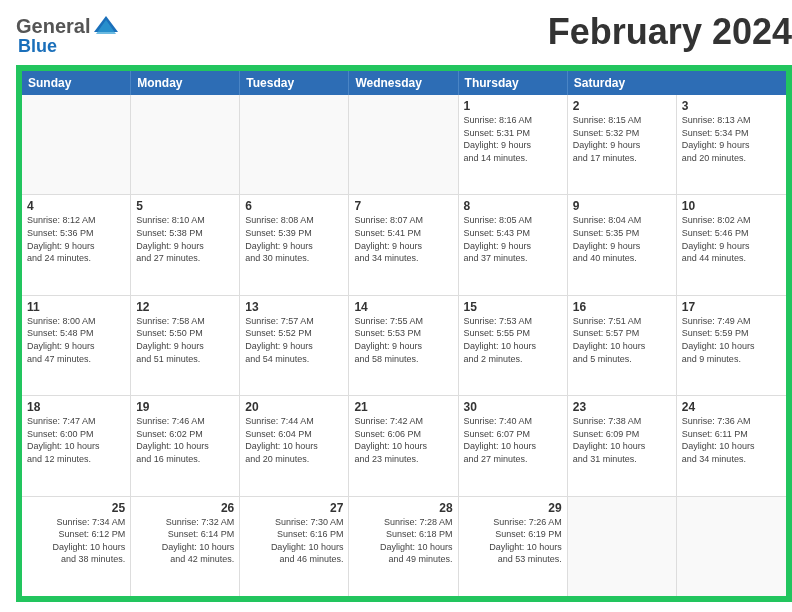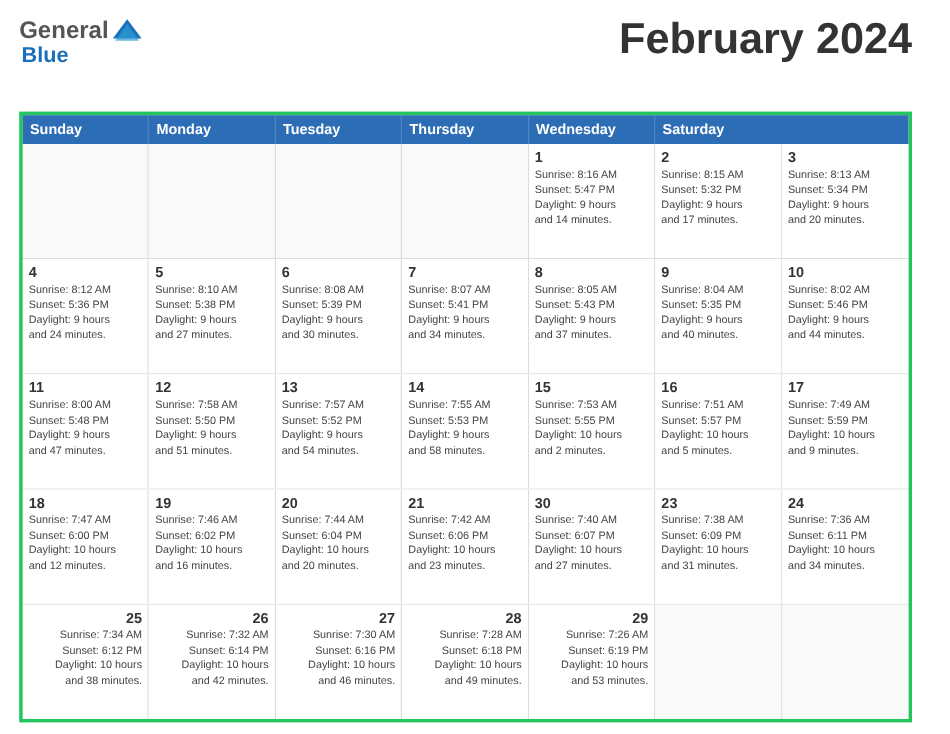--- a/index.html
+++ b/index.html
@@ -6,21 +6,21 @@
     body {
       font-family: Arial, sans-serif;
       background: #fff;
       width: 792px;
       height: 612px;
       overflow: hidden;
     }
     .page {
       width: 792px;
       height: 612px;
-      padding: 12px 32px 10px 16px;
+      padding: 12px 0 10px 16px;
       display: flex;
       flex-direction: column;
     }
     .header {
       display: flex;
       justify-content: space-between;
       align-items: flex-start;
       margin-bottom: 8px;
     }
     .title-block {
@@ -34,22 +34,21 @@
     }
     .subtitle {
       font-size: 14px;
       color: #555;
       margin-top: 2px;
     }
     .calendar {
       flex: 1;
       display: flex;
       flex-direction: column;
-      border: 3px solid #22c55e;
-      margin-top: 28px;
+      border: 6px solid #22c55e;
     }
     .cal-header-row {
       display: grid;
       grid-template-columns: repeat(7, 1fr);
       background: #2d6db5;
     }
     .cal-header-cell {
       color: #fff;
       font-weight: bold;
       font-size: 12px;
@@ -126,34 +125,34 @@
     <div class="title-block">
       <div class="main-title">February 2024</div>
     </div>
   </div>
 
   <div class="calendar">
     <div class="cal-header-row">
     <div class="cal-header-cell">Sunday</div>
         <div class="cal-header-cell">Monday</div>
         <div class="cal-header-cell">Tuesday</div>
+        <div class="cal-header-cell">Wednesday</div>
         <div class="cal-header-cell">Thursday</div>
-        <div class="cal-header-cell">Wednesday</div>
         <div class="cal-header-cell">Saturday</div>
       </div>
     <div class="cal-body">
     <div class="cal-row">
           <div class="cal-cell empty"></div>
           <div class="cal-cell empty"></div>
           <div class="cal-cell empty"></div>
           <div class="cal-cell empty"></div>
           <div class="cal-cell">
             <span class="day-num">1</span>
             <div class="day-info" style="white-space: pre-line;">Sunrise: 8:16 AM
-Sunset: 5:47 PM
+Sunset: 5:31 PM
 Daylight: 9 hours
 and 14 minutes.</div>
           </div>
           <div class="cal-cell">
             <span class="day-num">2</span>
             <div class="day-info" style="white-space: pre-line;">Sunrise: 8:15 AM
 Sunset: 5:32 PM
 Daylight: 9 hours
 and 17 minutes.</div>
           </div>

